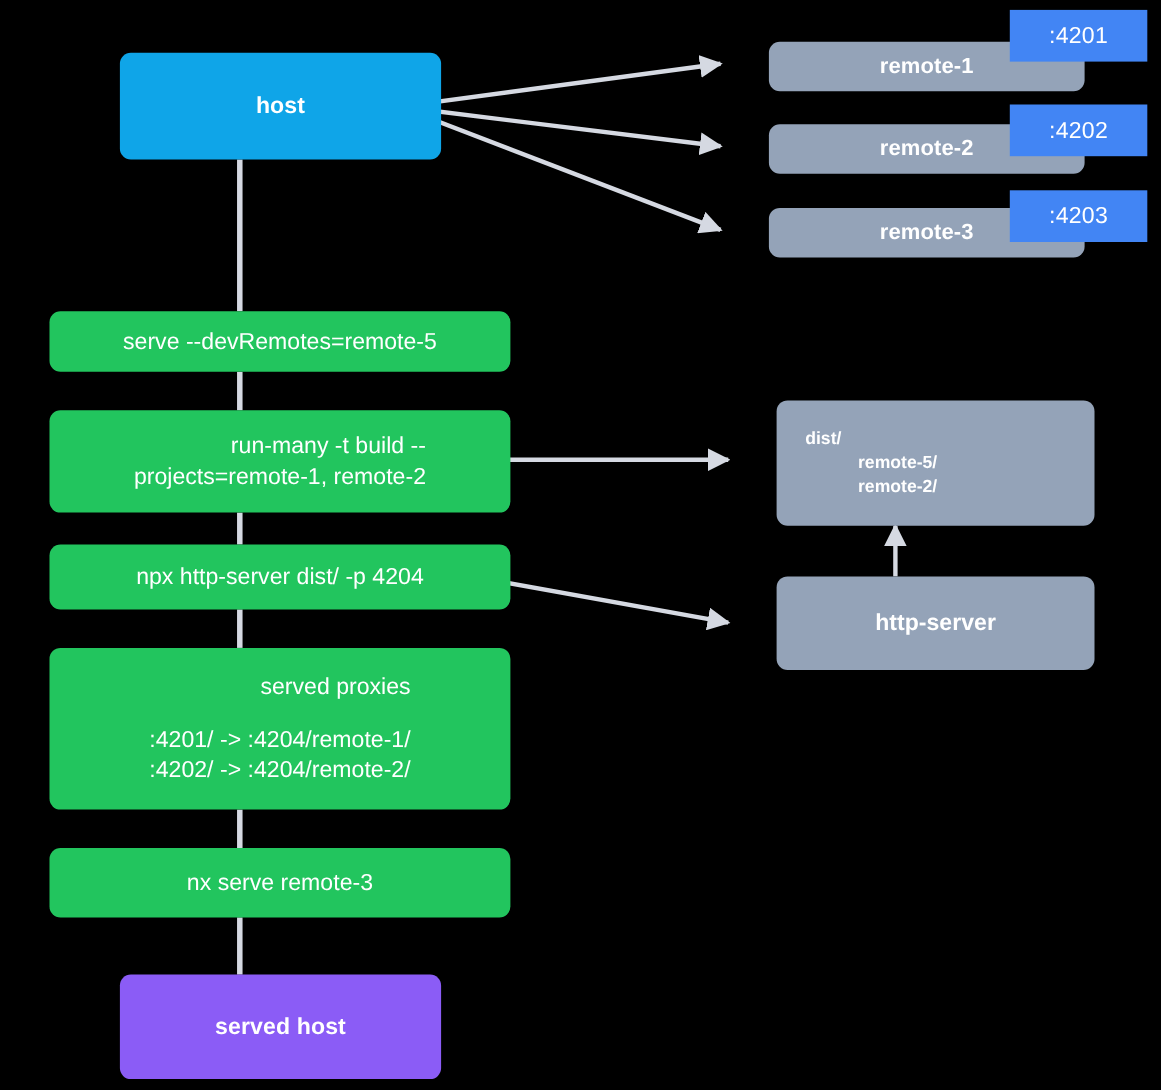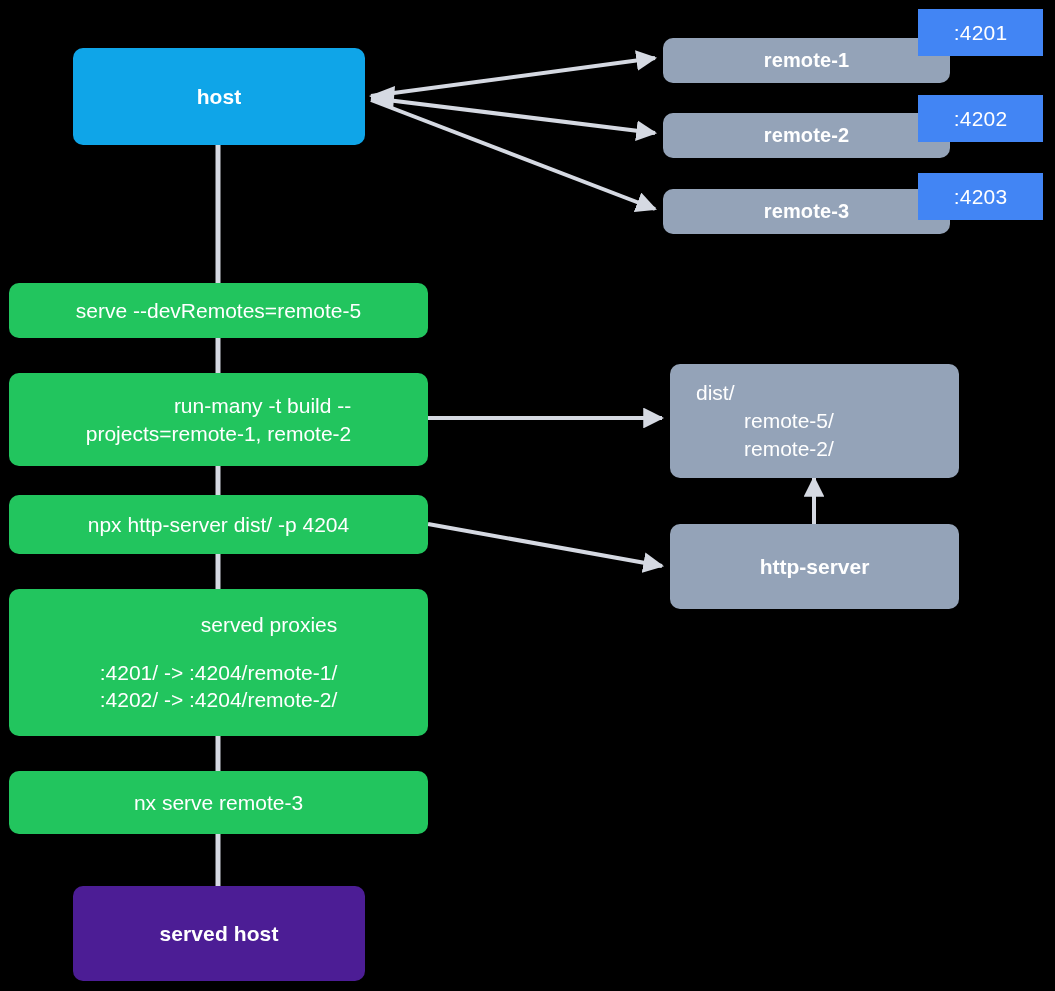--- a/index.html
+++ b/index.html
@@ -27,49 +27,50 @@
     border-radius: 10px;
     display: flex;
     flex-direction: column;
     align-items: center;
     justify-content: center;
     text-align: center;
     color: #ffffff;
     line-height: 1.32;
     padding: 6px 10px;
     z-index: 5;
+    margin-left: 36px;
   }
 
   .node-host,
   .node-served {
     font-weight: bold;
     font-size: 21px;
     letter-spacing: 0.1px;
   }
   .node-host  { background: #0fa5e8; }
-  .node-served{ background: #4c1d95; align-items: center; }
+  .node-served{ background: #8b5cf6; align-items: center; }
 
   .node-remote {
     background: #94a3b8;
     font-weight: bold;
     font-size: 20px;
     letter-spacing: 0.1px;
     z-index: 4;
   }
 
   .node-cmd {
     background: #22c55e;
     font-weight: normal;
     font-size: 21px;
   }
 
   .node-gray {
     background: #94a3b8;
-    font-weight: normal;
-    font-size: 21px;
+    font-weight: bold;
+    font-size: 16px;
   }
   .node-gray.bold { font-weight: bold; font-size: 21px; }
 
   
   .node-dist {
     align-items: flex-start;
     justify-content: center;
     text-align: left;
     padding-left: 26px;
   }

